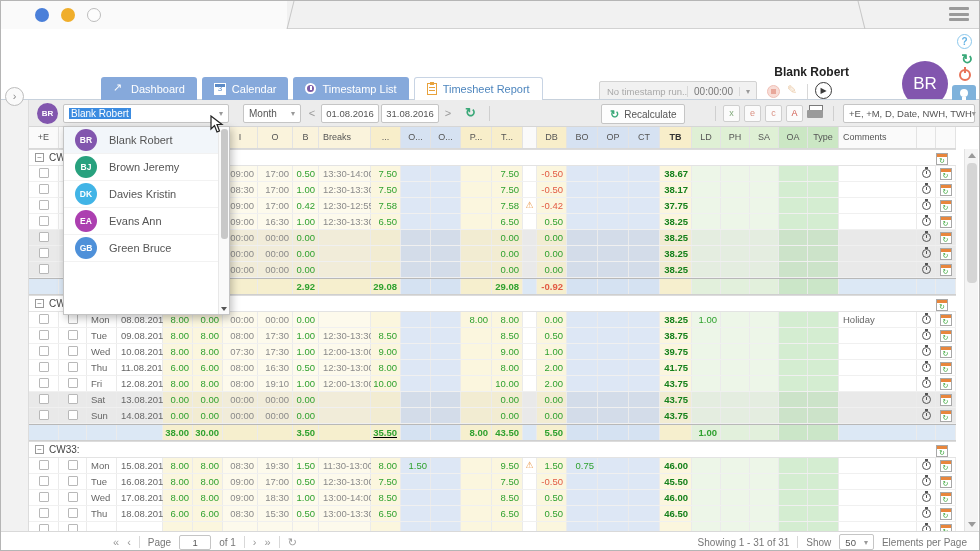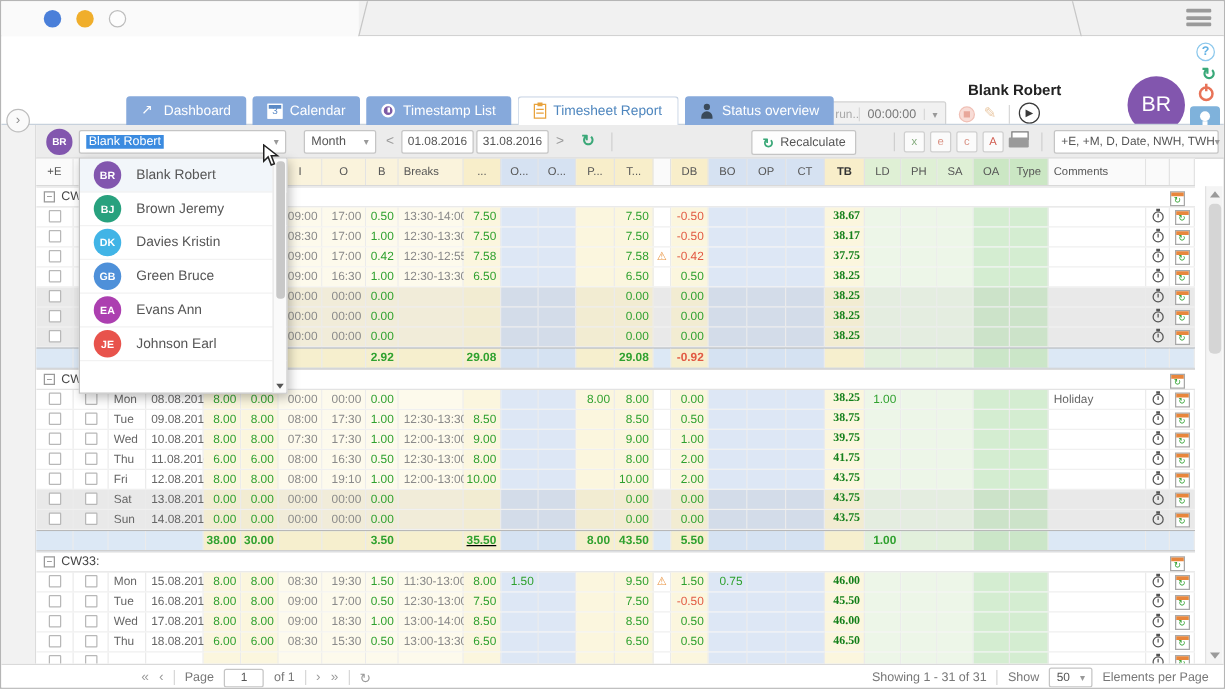--- a/index.html
+++ b/index.html
@@ -124,21 +124,21 @@
   .weekend{background:#E9E9E9;}
   .weekend .col-cream{background:#F1ECD9;}
   .weekend .col-yellow{background:#F2ECD2;}
   .weekend .col-blue{background:#D3DCE9;}
   .weekend .col-green{background:#E4EDE0;}
   .weekend .col-dgreen{background:#CCE3C9;}
   .v-green{color:#2FA12F;}
   .v-red{color:#E25A43;}
   .v-gray{color:#8A8A8A;}
   .v-dark{color:#666;}
-  .v-tb{color:#15801B;font-weight:bold;font-family:Liberation Serif, serif;}
+  .v-tb{color:#15801B;font-weight:bold;}
   .grow{display:flex;height:17px;line-height:16px;background:#fff;border-top:1px solid #DCDCDC;border-bottom:1px solid #E3E3E3;align-items:center;}
   .gcollapse{width:9px;height:9px;border:1px solid #9A9A9A;margin-left:6px;font-size:8px;line-height:7px;text-align:center;color:#777;background:#fff;}
   .glabel{font-size:10px;color:#444;margin-left:5px;}
   .gspacer{flex:1;}
   .totals{height:17px;line-height:16px;background:#DCE8F5;border-top:1px solid #B8B8B8;border-bottom:1px solid #CFCFCF;font-weight:bold;}
   .totals .col-neutral{background:#DCE8F5;}
   .totals .col-cream,.totals .col-yellow{background:#F6EFCE;}
   .totals .col-blue{background:#D5E2F2;}
   .totals .col-green{background:#E2F0DC;}
   .totals .col-dgreen{background:#CBE6C8;}
@@ -219,24 +219,20 @@
         <div class="tabicon i-cal"></div>
         <div class="tablabel">Calendar</div>
       </div>
       <div class="tab">
         <div class="tabicon i-clock"></div>
         <div class="tablabel">Timestamp List</div>
       </div>
       <div class="tab active">
         <div class="tabicon i-clip"></div>
         <div class="tablabel">Timesheet Report</div>
-      </div>
-      <div class="tab">
-        <div class="tabicon i-person"></div>
-        <div class="tablabel">Status overview</div>
       </div>
     </div>
 
   <div class="leftrail"></div>
   <div class="railbtn">›</div>
 
   <div class="toolbar">
     <div class="smavatar" style="background: rgb(130, 86, 174);">BR</div>
     <div class="selbox empsel">
       <span class="seltext">Blank Robert</span>
@@ -1406,30 +1402,26 @@
         </div>
         <div class="ddrow">
           <div class="avatar" style="background: rgb(40, 161, 126);">BJ</div>
           <div class="ddname">Brown Jeremy</div>
         </div>
         <div class="ddrow">
           <div class="avatar" style="background: rgb(65, 180, 230);">DK</div>
           <div class="ddname">Davies Kristin</div>
         </div>
         <div class="ddrow">
+          <div class="avatar" style="background: rgb(172, 63, 176);">EA</div>
+          <div class="ddname">Evans Ann</div>
+        </div>
+        <div class="ddrow">
           <div class="avatar" style="background: rgb(78, 144, 217);">GB</div>
           <div class="ddname">Green Bruce</div>
-        </div>
-        <div class="ddrow">
-          <div class="avatar" style="background: rgb(172, 63, 176);">EA</div>
-          <div class="ddname">Evans Ann</div>
-        </div>
-        <div class="ddrow">
-          <div class="avatar" style="background: rgb(232, 83, 76);">JE</div>
-          <div class="ddname">Johnson Earl</div>
         </div>
       </div>
     <div class="ddscroll">
       <div class="ddthumb"></div>
       <div class="dddn"></div>
     </div>
   </div>
   <svg class="cursor" width="17" height="19">
     <polygon points="2,1 2,14 5.5,10.5 8,17 10.5,16 8,9.5 13,9.5" fill="#fff" stroke="#222" stroke-width="1.2"></polygon>
   </svg>

